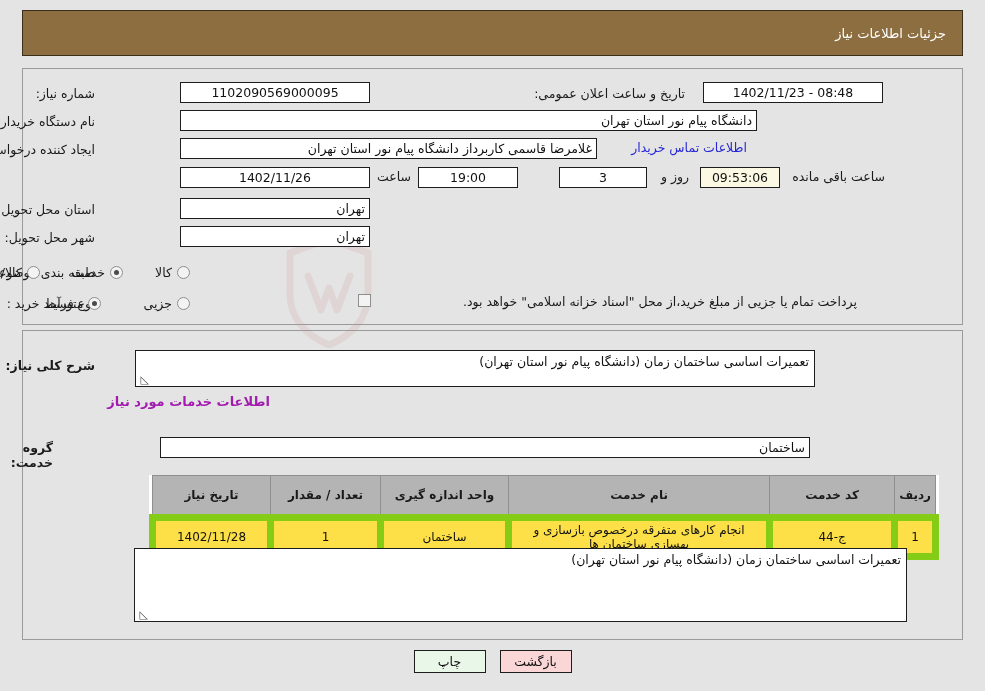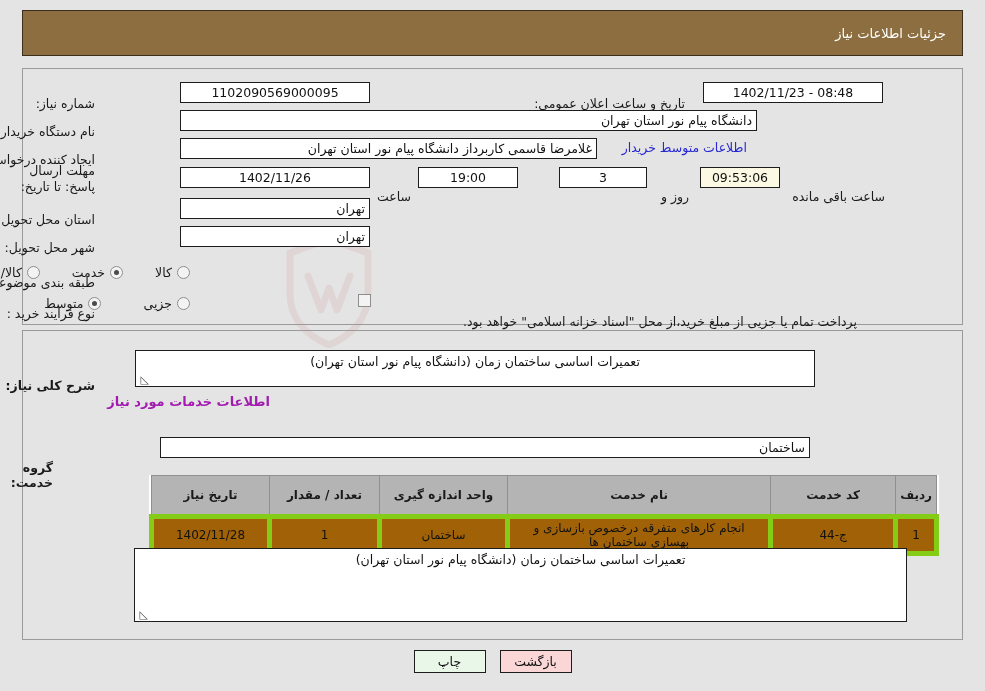--- a/index.html
+++ b/index.html
@@ -75,21 +75,21 @@
   .frow {
     position: absolute;
     display: flex;
     align-items: center;
     height: 22px;
     font-size: 12.5px;
     color: #1a1a1a;
     white-space: nowrap;
     z-index: 3;
   }
-  .lbl { color: #1a1a1a; font-size: 12.5px; margin-top: 20px; }
+  .lbl { color: #1a1a1a; font-size: 12.5px; }
   .lbl-b { font-weight: bold; }
 
   
   .tin {
     border: 1px solid #1d1d1d;
     background: #ffffff;
     height: 21px;
     line-height: 19px;
     font-size: 12.5px;
     font-family: "DejaVu Sans", "Liberation Sans", sans-serif;
@@ -143,21 +143,21 @@
 
   
   .tarea {
     border: 1px solid #1d1d1d;
     background: #ffffff;
     font-size: 12.5px;
     font-family: "DejaVu Sans", "Liberation Sans", sans-serif;
     color: #111;
     padding: 3px 5px;
     direction: rtl;
-    text-align: center;
+    text-align: right;
     resize: none;
     outline: none;
     overflow: hidden;
     position: relative;
   }
   .tarea-wrap { position: absolute; z-index: 3; }
   .grip {
     position: absolute;
     left: 2px; bottom: 1px;
     width: 12px; height: 12px;
@@ -192,22 +192,22 @@
     border: 1px solid #8f8f8f;
     color: #1a1a1a;
     font-weight: bold;
     height: 28px;
     padding: 12px 4px;
     text-align: center;
     font-size: 12px;
     margin-top: 48px;
   }
   .tbl td {
-    background: #a16207;
-    border: 5px solid #84cc16;
+    background: #fde047;
+    border: 7px solid #84cc16;
     height: 28px;
     padding: 2px 6px;
     text-align: center;
     color: #111;
     font-size: 12px;
   }
 
   
   .btnrow {
     position: absolute;
@@ -262,25 +262,22 @@
 
   <div class="frow" style="top:110px; right:890px;">
     <span class="lbl">نام دستگاه خریدار:</span>
   </div>
   <input class="tin right" style="position: absolute; top: 110px; right: 228px; width: 577px; z-index: 3;" readonly="" value="دانشگاه پیام نور استان تهران">
 
   <div class="frow" style="top:138px; right:890px;">
     <span class="lbl">ایجاد کننده درخواست:</span>
   </div>
   <input class="tin right" style="position: absolute; top: 138px; right: 388px; width: 417px; z-index: 3;" readonly="" value="غلامرضا قاسمی کاربرداز دانشگاه پیام نور استان تهران">
-  <a class="link" style="position:absolute; top:140px; right:238px; z-index:3;">اطلاعات متوسط خریدار</a>
-
-  <div class="frow" style="top:163px; right:890px; height:34px; align-items:flex-start; line-height:16px; white-space:normal; width:86px; display:block; text-align:right;">
-    <span class="lbl">مهلت ارسال پاسخ: تا تاریخ:</span>
-  </div>
+  <a class="link" style="position:absolute; top:140px; right:238px; z-index:3;">اطلاعات تماس خریدار</a>
+
   <input class="tin" style="position: absolute; top: 167px; right: 615px; width: 190px; z-index: 3;" readonly="" value="1402/11/26">
   <span class="lbl" style="position:absolute; top:169px; right:574px; z-index:3;">ساعت</span>
   <input class="tin" style="position: absolute; top: 167px; right: 467px; width: 100px; z-index: 3;" readonly="" value="19:00">
   <input class="tin empty" style="position: absolute; top: 167px; right: 338px; width: 88px; z-index: 3;" readonly="" value="3">
   <span class="lbl" style="position:absolute; top:169px; right:296px; z-index:3;">روز و</span>
   <input class="tin cream" style="position: absolute; top: 167px; right: 205px; width: 80px; z-index: 3;" readonly="" value="09:53:06">
   <span class="lbl" style="position:absolute; top:169px; right:100px; z-index:3;">ساعت باقی مانده</span>
 
   <div class="frow" style="top:198px; right:890px;">
     <span class="lbl">استان محل تحویل:</span>

